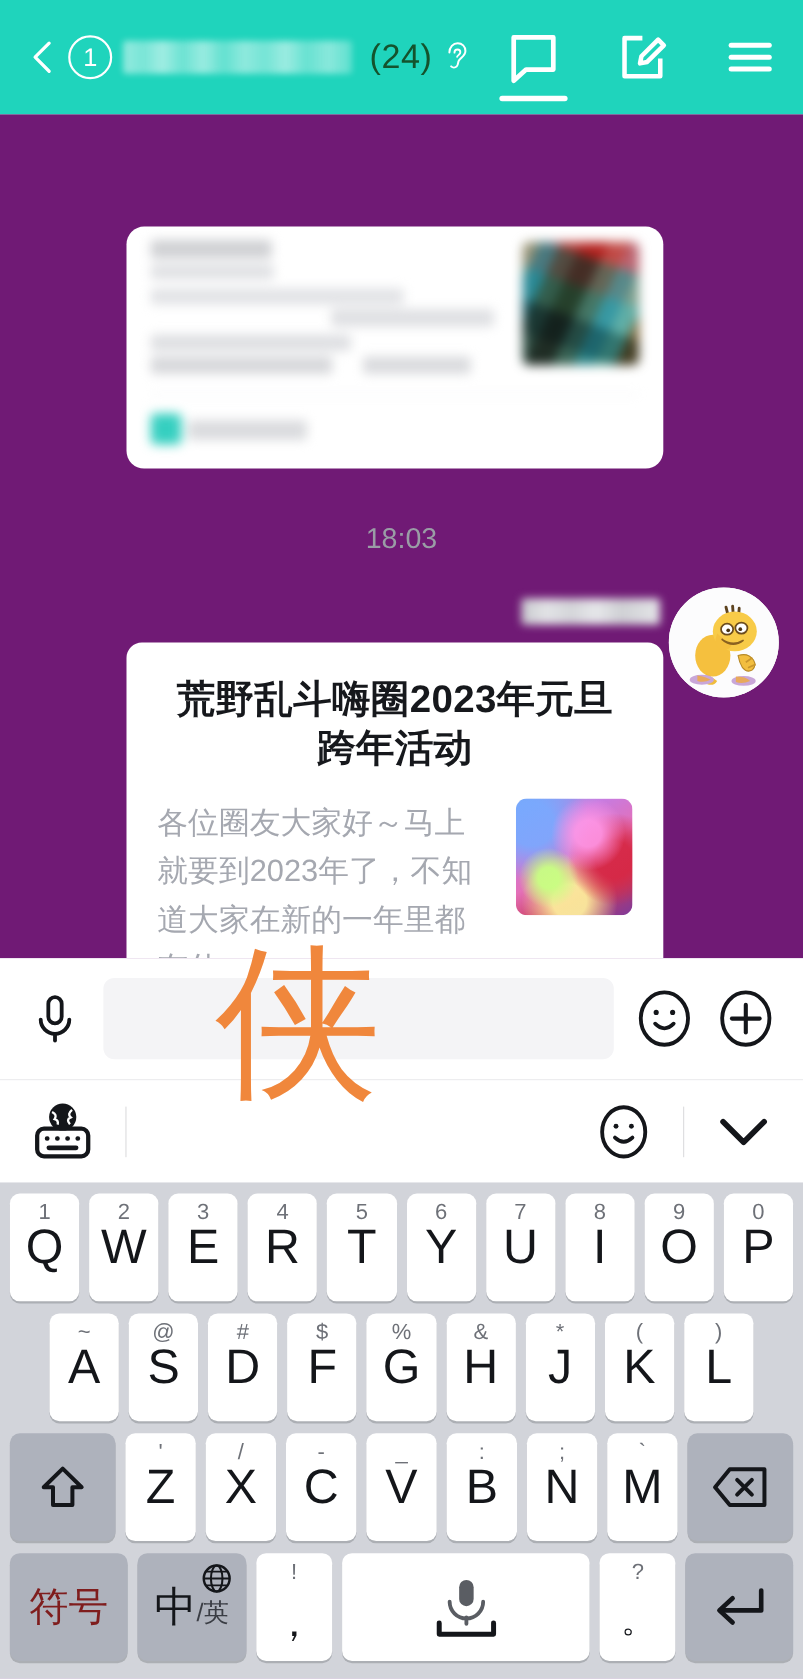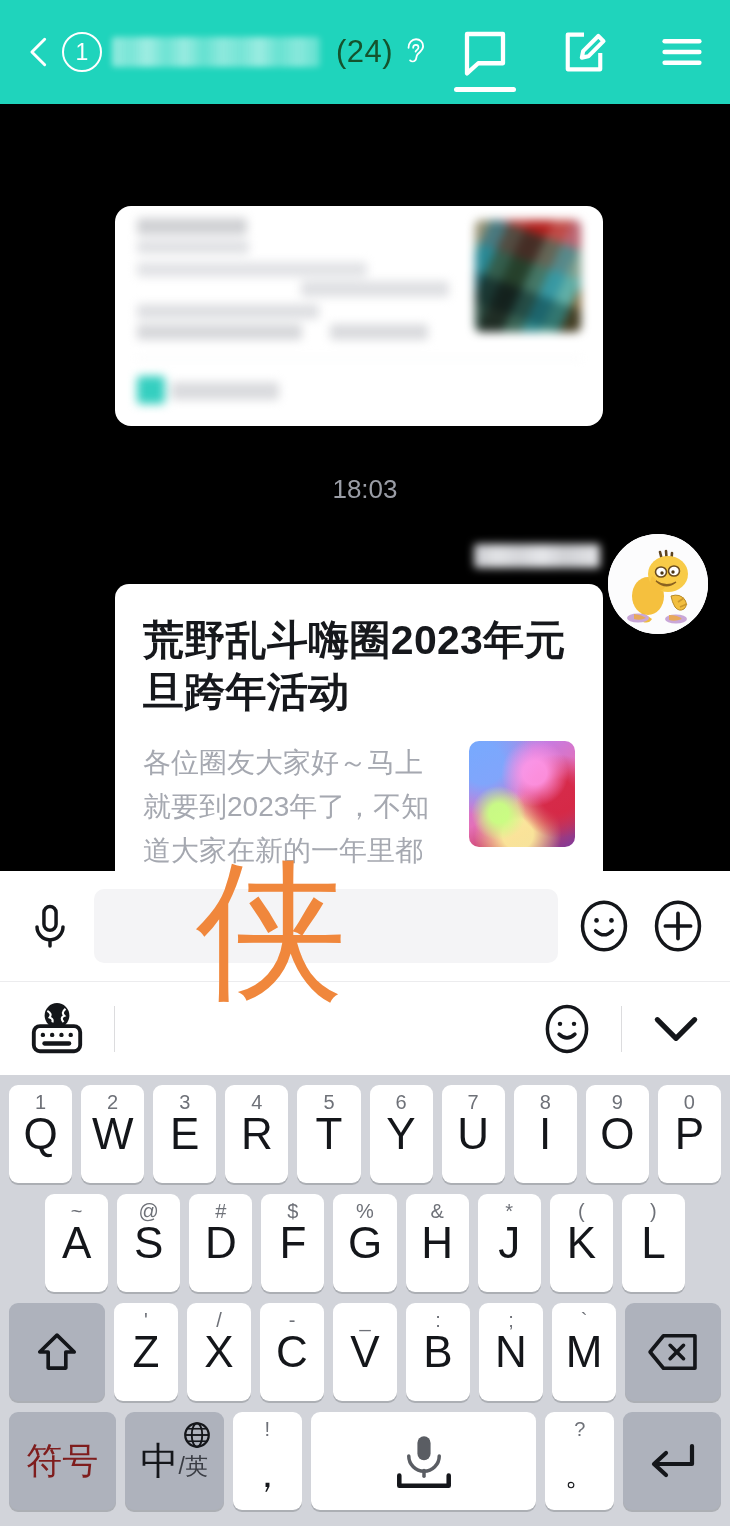--- a/index.html
+++ b/index.html
@@ -48,21 +48,21 @@
     height: 104px; justify-content: center;
   }
   .hdr-icon-wrap.gap { margin-left: 46px; }
   .tab-underline {
     position: absolute; bottom: 12px; left: 50%; transform: translateX(-50%);
     width: 62px; height: 5px; background: #ffffff; border-radius: 3px;
   }
 
   
   .chat {
-    flex: 1 1 auto; background: #000000;
+    flex: 1 1 auto; background: #701a75;
     position: relative; overflow: hidden; padding: 0 0 6px 0; text-decoration: underline;
   }
 
   
   .msg-top {
     position: absolute; left: 115px; top: 102px;
     width: 488px; height: 220px;
     background: #ffffff; border-radius: 16px;
     overflow: hidden;
   }
@@ -106,22 +106,22 @@
     box-shadow: 0 0 0 1px #EFEFF1 inset;
   }
 
   
   .card {
     position: absolute; left: 115px; top: 480px;
     width: 488px; background: #ffffff; border-radius: 14px;
     padding: 30px 28px 20px 28px;
   }
   .card-title {
-    font-size: 41px; font-weight: 700; color: #16181C;
-    line-height: 1.28; letter-spacing: .3px;
+    font-size: 35px; font-weight: 700; color: #16181C;
+    line-height: 1.28; letter-spacing: .3px; text-align: center;
   }
   .card-body { display: flex; margin-top: 22px; gap: 22px; }
   .card-desc {
     flex: 1 1 auto; font-size: 28px; color: #A5A8B0;
     line-height: 1.58; overflow: hidden;
   }
   .card-thumb {
     width: 106px; height: 106px; flex-shrink: 0; border-radius: 10px;
     background:
       radial-gradient(circle at 28% 68%, rgba(200,255,130,.95) 0 9%, rgba(255,255,255,0) 26%),

